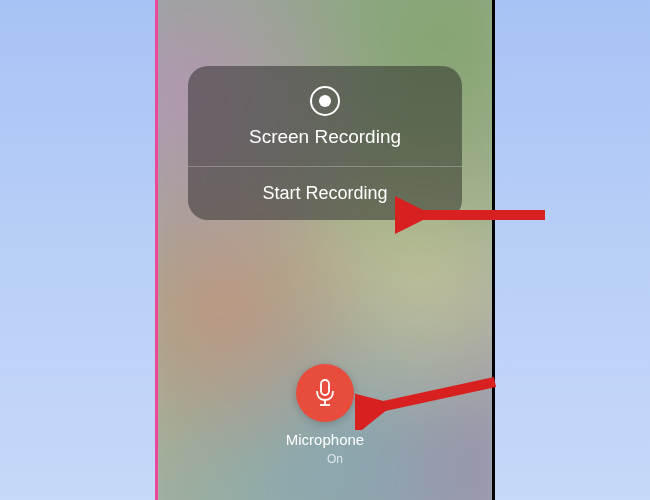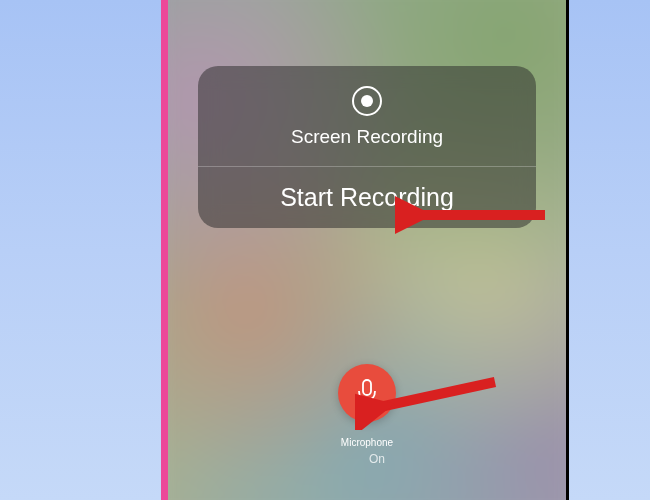--- a/index.html
+++ b/index.html
@@ -12,26 +12,26 @@
       height: 500px;
       background: linear-gradient(180deg, #a7c3f5 0%, #b8cff7 50%, #c5d9f8 100%);
       display: flex;
       justify-content: center;
       align-items: flex-start;
       font-family: -apple-system, BlinkMacSystemFont, "Segoe UI", Helvetica, Arial, sans-serif;
       overflow: hidden;
       position: relative;
     }
     .phone-frame {
-      width: 408px;
+      width: 340px;
       height: 500px;
       position: absolute;
-      left: 161px;
+      left: 155px;
       top: 0;
-      border-left: 7px solid #ec4899;
+      border-left: 3px solid #ec4899;
       border-right: 3px solid #000;
       overflow: hidden;
     }
     .blur-bg {
       position: absolute;
       inset: 0;
       background: 
         radial-gradient(circle at 15% 25%, rgba(185, 145, 180, 0.8) 0%, transparent 35%),
         radial-gradient(circle at 80% 15%, rgba(120, 160, 100, 0.7) 0%, transparent 40%),
         radial-gradient(circle at 25% 60%, rgba(200, 140, 120, 0.7) 0%, transparent 35%),
@@ -80,21 +80,21 @@
       font-weight: 500;
     }
     .panel-divider {
       height: 1px;
       background: rgba(255,255,255,0.25);
     }
     .panel-bottom {
       padding: 16px 12px;
       text-align: center;
       color: #fff;
-      font-size: 25px;
+      font-size: 18px;
       font-weight: 400;
       cursor: pointer;
     }
     .mic-button {
       position: absolute;
       bottom: 78px;
       left: 50%;
       transform: translateX(-50%);
       width: 58px;
       height: 58px;
@@ -106,21 +106,21 @@
       cursor: pointer;
       box-shadow: 0 2px 8px rgba(0,0,0,0.2);
     }
     .mic-label {
       position: absolute;
       bottom: 52px;
       left: 0;
       right: 0;
       text-align: center;
       color: #fff;
-      font-size: 10px;
+      font-size: 15px;
       font-weight: 400;
     }
     .mic-status {
       position: absolute;
       bottom: 34px;
       left: 0;
       right: 0;
       text-align: center;
       color: rgba(255,255,255,0.75);
       font-size: 12px;

